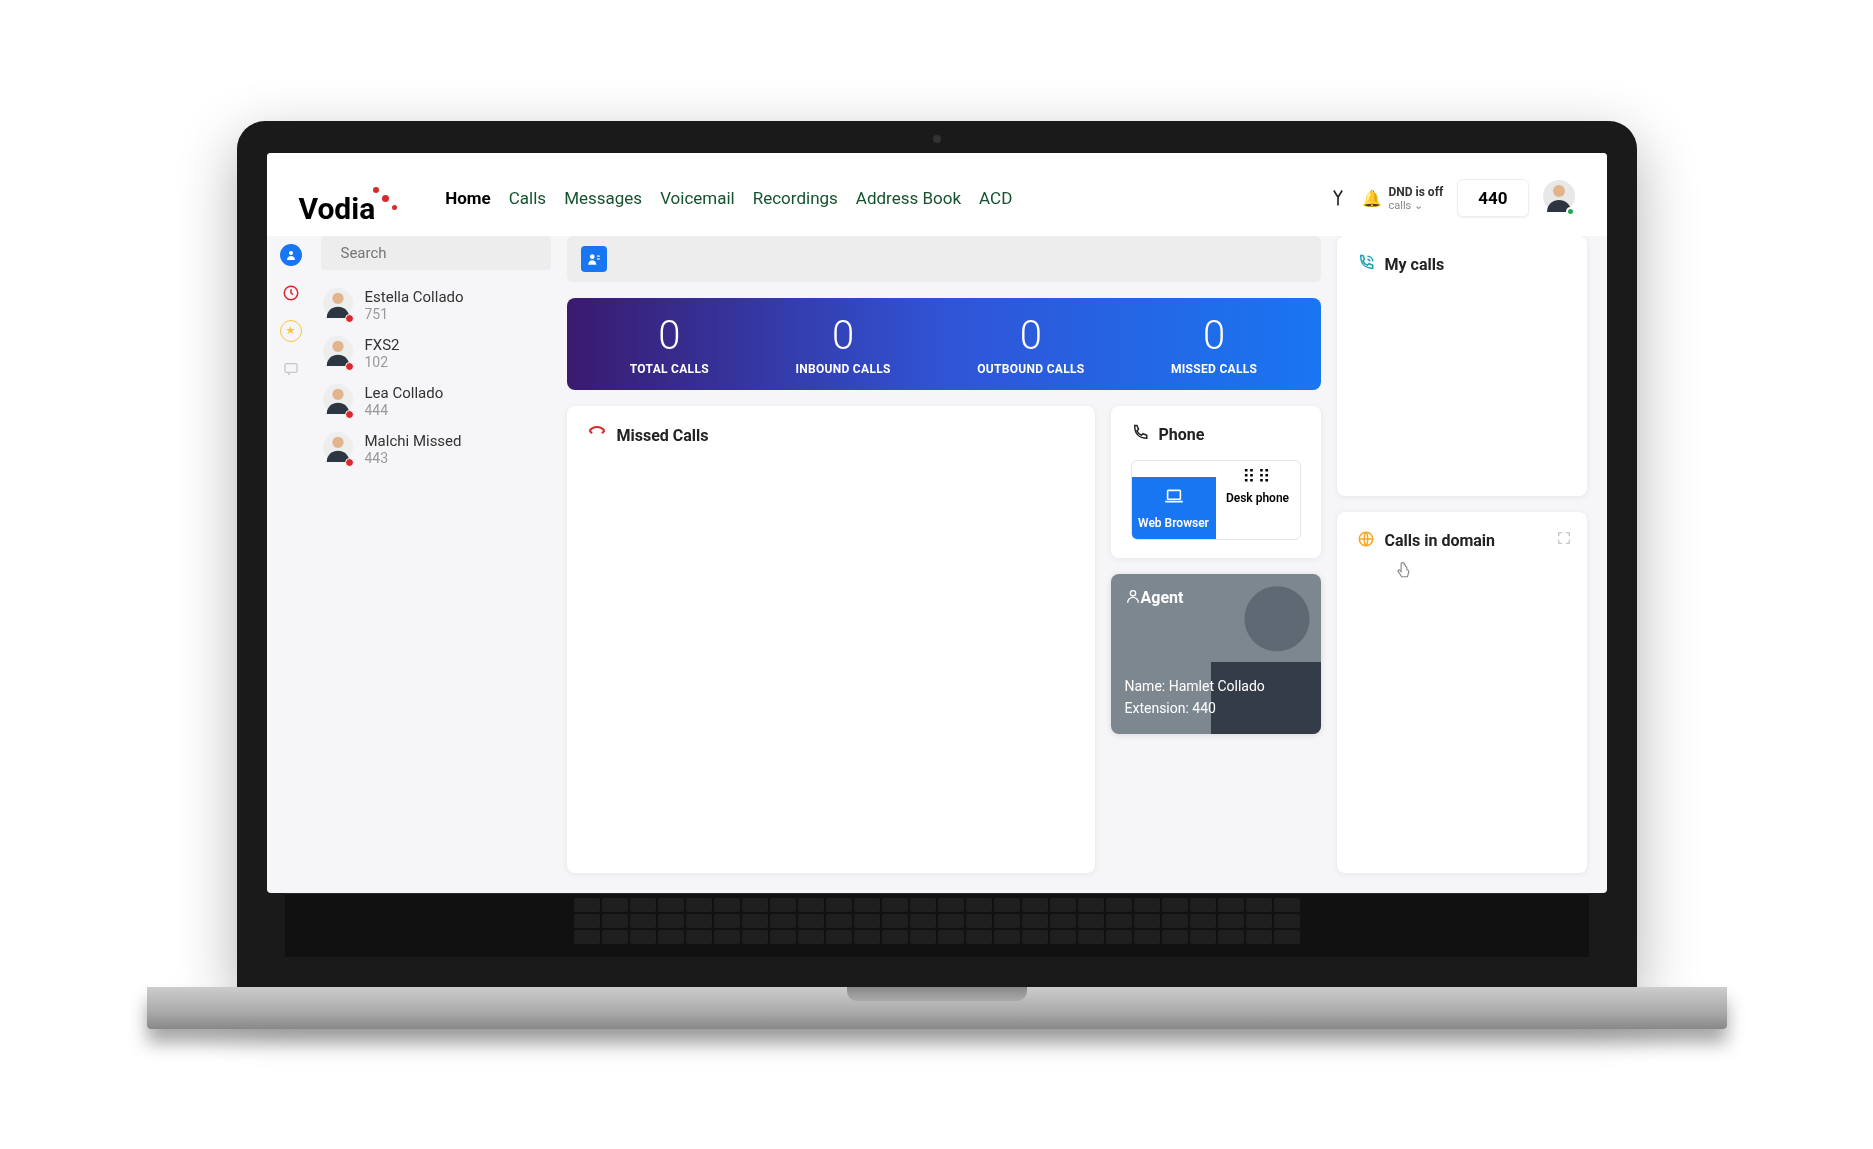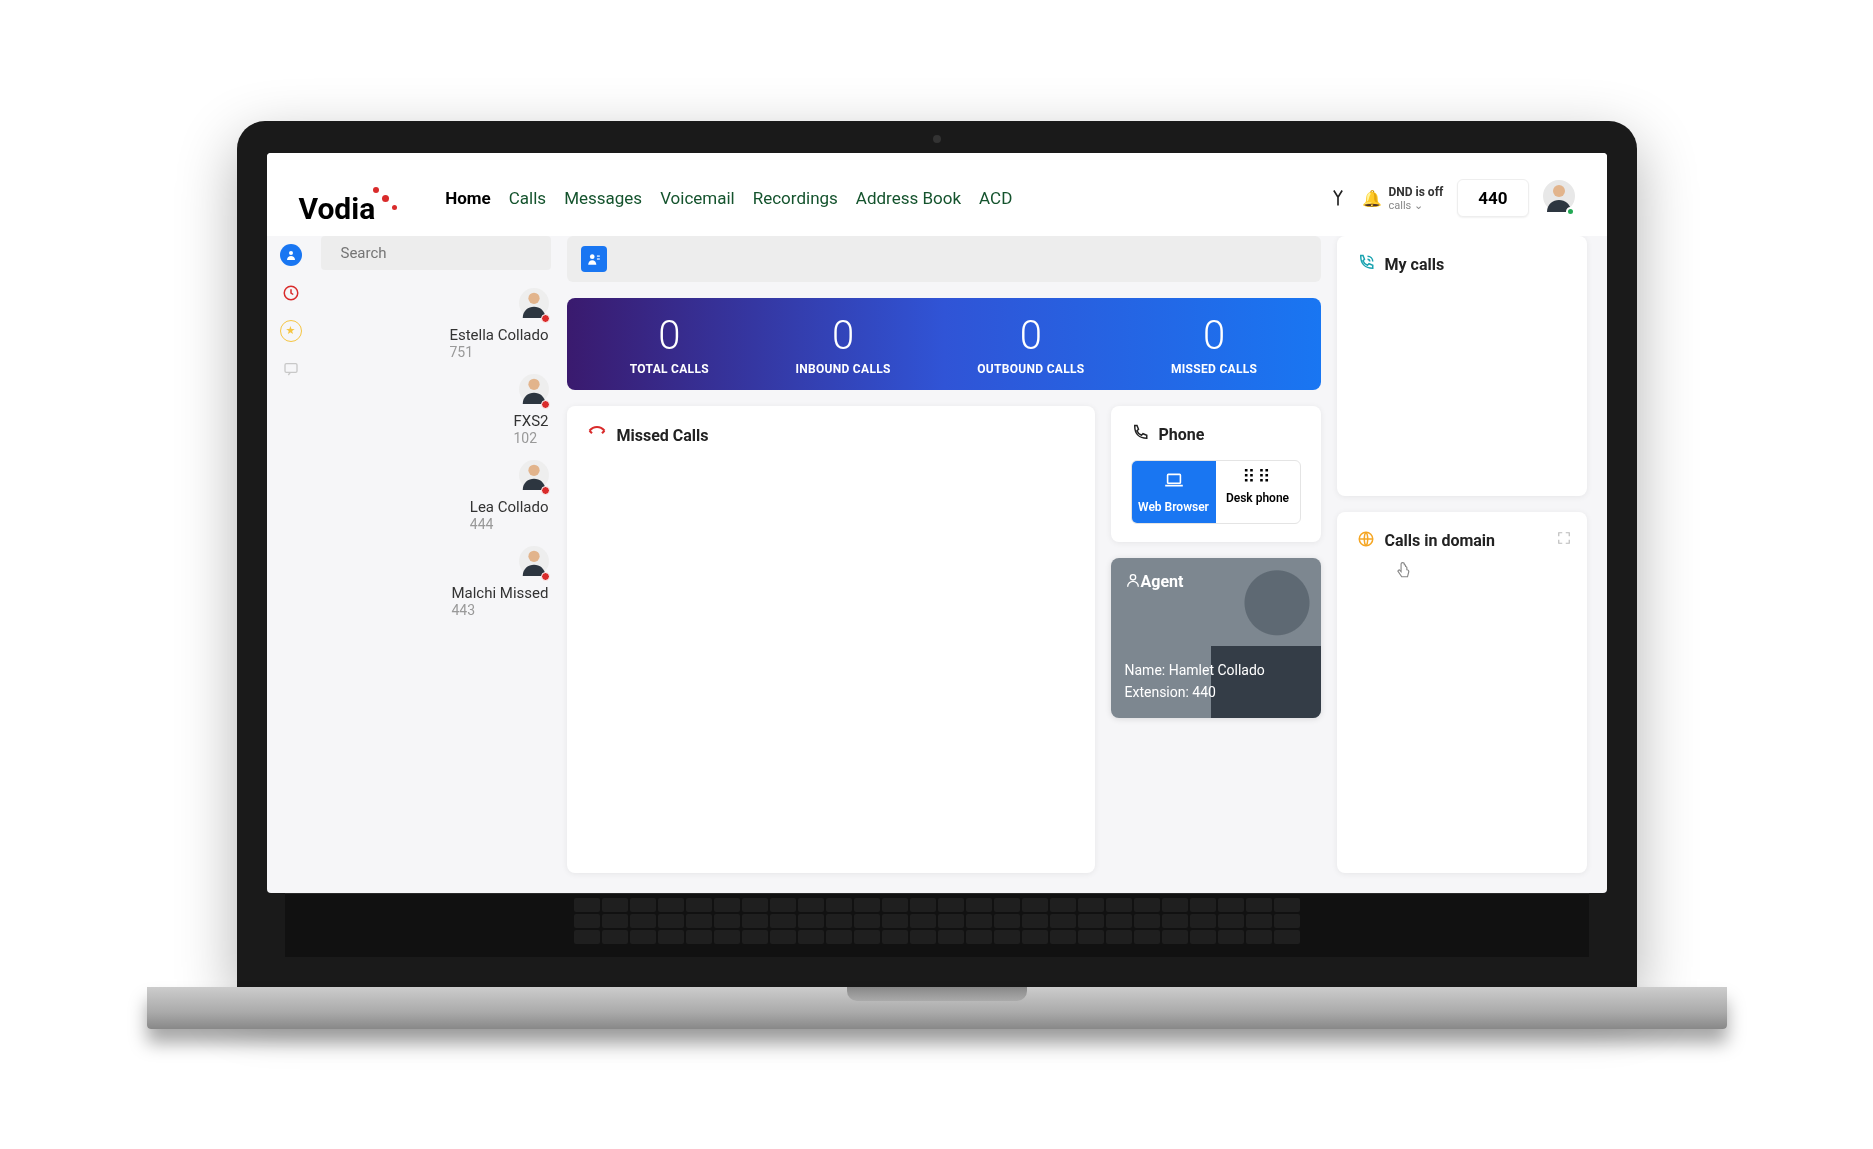--- a/index.html
+++ b/index.html
@@ -44,21 +44,21 @@
 .rail-ico { width:22px; height:22px; border-radius:50%; display:flex; align-items:center; justify-content:center; font-size:12px; cursor:pointer; }
 .rail-ico.blue { background:#1976f2; color:#fff; }
 .rail-ico.red svg { stroke:#d92b2b; }
 .rail-ico.star { color:#f5c542; border:1px solid #f5c542; font-size:11px; }
 .rail-ico.chat svg { stroke:#c8c8c8; }
 
 
 .sidebar { width: 230px; display:flex; flex-direction:column; }
 .search-box { background:#ededed; border-radius:4px; display:flex; align-items:center; padding:8px 12px; gap:8px; margin-bottom:14px; }
 .search-box input { border:none; background:transparent; outline:none; font-size:15px; flex:1; color:#666; }
-.contact { display:flex; align-items:flex-end; gap:4px; padding:4px 2px; cursor:pointer;flex-direction:column; }
+.contact { display:flex; align-items:flex-start; gap:12px; padding:4px 2px; cursor:pointer; }
 .contact + .contact { margin-top:6px; }
 .cavatar { position:relative; }
 .cavatar .cs { position:absolute; bottom:-1px; right:-1px; width:9px; height:9px; background:#d92b2b; border-radius:50%; border:1.5px solid #fff; }
 .cinfo .cname { font-size:15px; color:#333; }
 .cinfo .cext { font-size:14px; color:#999; }
 
 
 .main { flex:1; display:flex; flex-direction:column; gap:16px; }
 .topbar-card { background:#ededed; border-radius:6px; padding:10px 14px; display:flex; align-items:center; }
 .contact-badge { width:26px; height:26px; background:#1976f2; border-radius:4px; display:flex; align-items:center; justify-content:center; color:#fff; font-size:14px; }
@@ -70,21 +70,21 @@
 
 .mid-row { display:flex; gap:16px; flex:1; }
 .card { background:#fff; border-radius:8px; box-shadow:0 1px 6px rgba(0,0,0,0.07); padding:18px 20px; }
 .missed-card { flex:1; }
 .card-title { display:flex; align-items:center; gap:10px; font-weight:700; font-size:16px; color:#222; }
 .missed-ico { color:#d92b2b; }
 
 .side-col { width:210px; display:flex; flex-direction:column; gap:16px; }
 .phone-toggle { display:flex; margin-top:14px; border:1px solid #e4e4e4; border-radius:6px; overflow:hidden; }
 .pt-item { flex:1; text-align:center; padding:10px 4px 8px; cursor:pointer; }
-.pt-item.active { background:#1976f2; color:#fff; }
+.pt-item.active { background:#1976f2; color:#fff;margin-top:16px; }
 .pt-ico { font-size:18px; display:block; margin-bottom:4px; }
 .pt-lbl { font-size:12px; font-weight:600; }
 
 .agent-card { position:relative; border-radius:8px; overflow:hidden; height:160px; background:#7d8790; color:#fff; padding:14px; display:flex; flex-direction:column; box-shadow:0 1px 6px rgba(0,0,0,0.12); }
 .agent-silh { position:absolute; right:-10px; top:0; bottom:0; width:120px; background: radial-gradient(circle at 55% 28%, #5b6670 32px, transparent 33px), linear-gradient(180deg, transparent 55%, #2d3640 55%); opacity:0.9; }
 .agent-title { display:flex; align-items:center; gap:0; font-weight:700; font-size:16px; position:relative; z-index:1; }
 .agent-info { margin-top:auto; font-size:14px; line-height:1.6; position:relative; z-index:1; }
 
 
 .rcol { width:250px; display:flex; flex-direction:column; gap:16px; }

